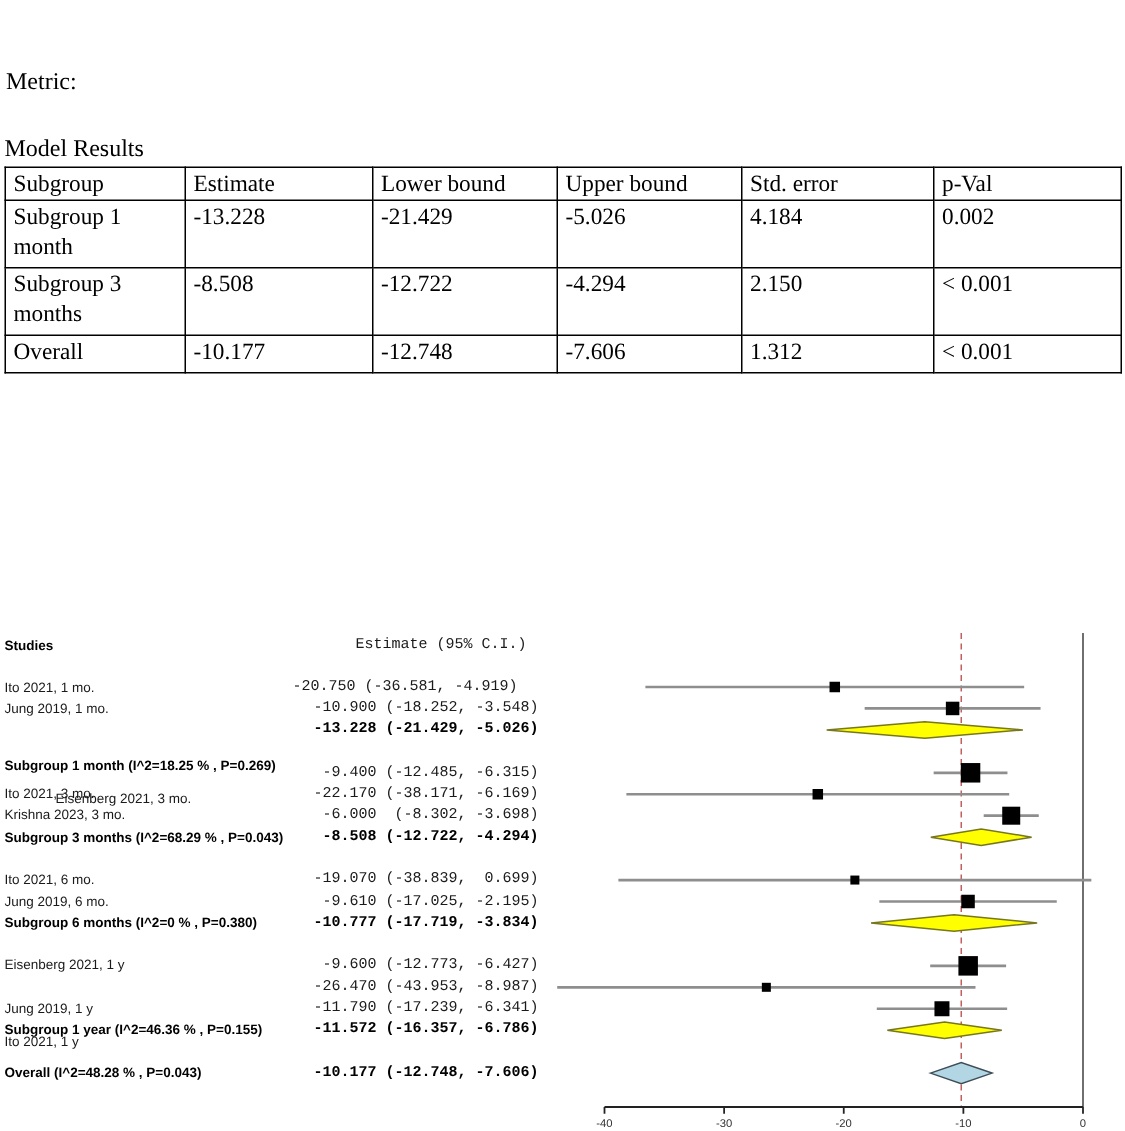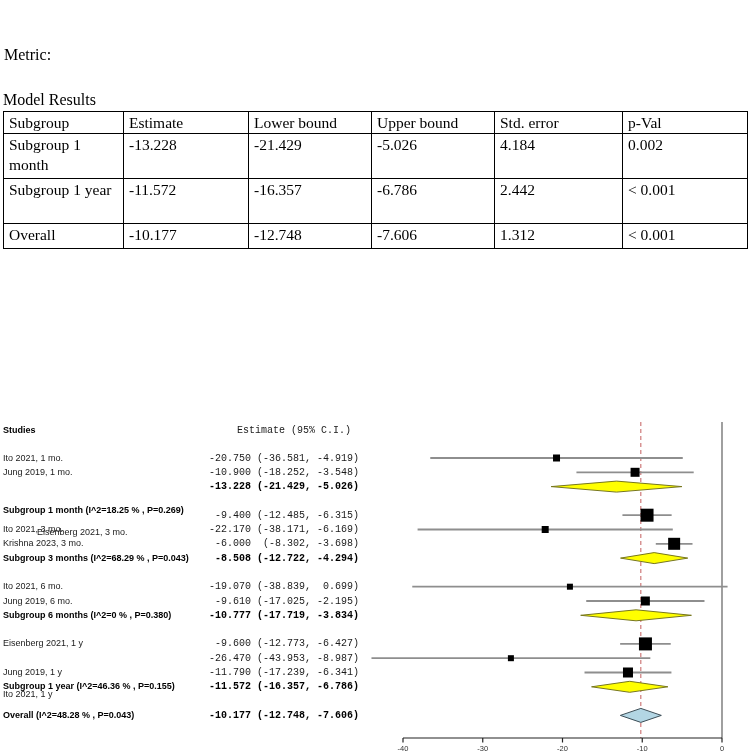--- a/index.html
+++ b/index.html
@@ -50,25 +50,25 @@
     <tbody>
         <tr class="row-tall">
           <td>Subgroup 1 month</td>
           <td>-13.228</td>
           <td>-21.429</td>
           <td>-5.026</td>
           <td>4.184</td>
           <td>0.002</td>
         </tr>
         <tr class="row-tall">
-          <td>Subgroup 1 year</td>
-          <td>-11.572</td>
-          <td>-16.357</td>
-          <td>-6.786</td>
-          <td>2.442</td>
+          <td>Subgroup 3 months</td>
+          <td>-8.508</td>
+          <td>-12.722</td>
+          <td>-4.294</td>
+          <td>2.150</td>
           <td>&lt; 0.001</td>
         </tr>
         <tr class="row-short">
           <td>Overall</td>
           <td>-10.177</td>
           <td>-12.748</td>
           <td>-7.606</td>
           <td>1.312</td>
           <td>&lt; 0.001</td>
         </tr>
@@ -113,21 +113,21 @@
         <text x="562.5" y="751" text-anchor="middle" fill="#333" font-size="7.5" font-family="&quot;Liberation Sans&quot;,&quot;DejaVu Sans&quot;,sans-serif">-20</text>
         <line x1="642.25" y1="738" x2="642.25" y2="742.5" stroke="#222" stroke-width="1.2"></line>
         <text x="642.25" y="751" text-anchor="middle" fill="#333" font-size="7.5" font-family="&quot;Liberation Sans&quot;,&quot;DejaVu Sans&quot;,sans-serif">-10</text>
         <line x1="722" y1="738" x2="722" y2="742.5" stroke="#222" stroke-width="1.2"></line>
         <text x="722" y="751" text-anchor="middle" fill="#333" font-size="7.5" font-family="&quot;Liberation Sans&quot;,&quot;DejaVu Sans&quot;,sans-serif">0</text>
       </svg>
     <div>
       <div class="f-label f-bold" style="left:3px;top:425px;">Studies</div>
       <div class="f-mono" style="left:237px;top:425px;">Estimate (95% C.I.)</div>
     <div class="f-label" style="left: 3px; top: 452.5px;">Ito 2021, 1 mo.</div>
-        <div class="f-mono" style="left: 209px; top: 452.5px; text-align: center;">-20.750 (-36.581, -4.919)</div>
+        <div class="f-mono" style="left: 195px; top: 452.5px; text-align: center;">-20.750 (-36.581, -4.919)</div>
         <div class="f-label" style="left: 3px; top: 466.8px;">Jung 2019, 1 mo.</div>
         <div class="f-mono" style="left: 209px; top: 466.8px;">-10.900 (-18.252, -3.548)</div>
         <div class="f-label f-bold" style="left: 3px; top: 481.1px; margin-top: 24px;">Subgroup 1 month (I^2=18.25 % , P=0.269)</div>
         <div class="f-mono f-bold" style="left: 209px; top: 481.1px;">-13.228 (-21.429, -5.026)</div>
         <div class="f-label" style="left: 3px; top: 527px; padding-left: 34px;">Eisenberg 2021, 3 mo.</div>
         <div class="f-mono" style="left: 209px; top: 509.7px;"> -9.400 (-12.485, -6.315)</div>
         <div class="f-label" style="left: 3px; top: 524px;">Ito 2021, 3 mo.</div>
         <div class="f-mono" style="left: 209px; top: 524px;">-22.170 (-38.171, -6.169)</div>
         <div class="f-label" style="left: 3px; top: 538.3px;">Krishna 2023, 3 mo.</div>
         <div class="f-mono" style="left: 209px; top: 538.3px;"> -6.000  (-8.302, -3.698)</div>

